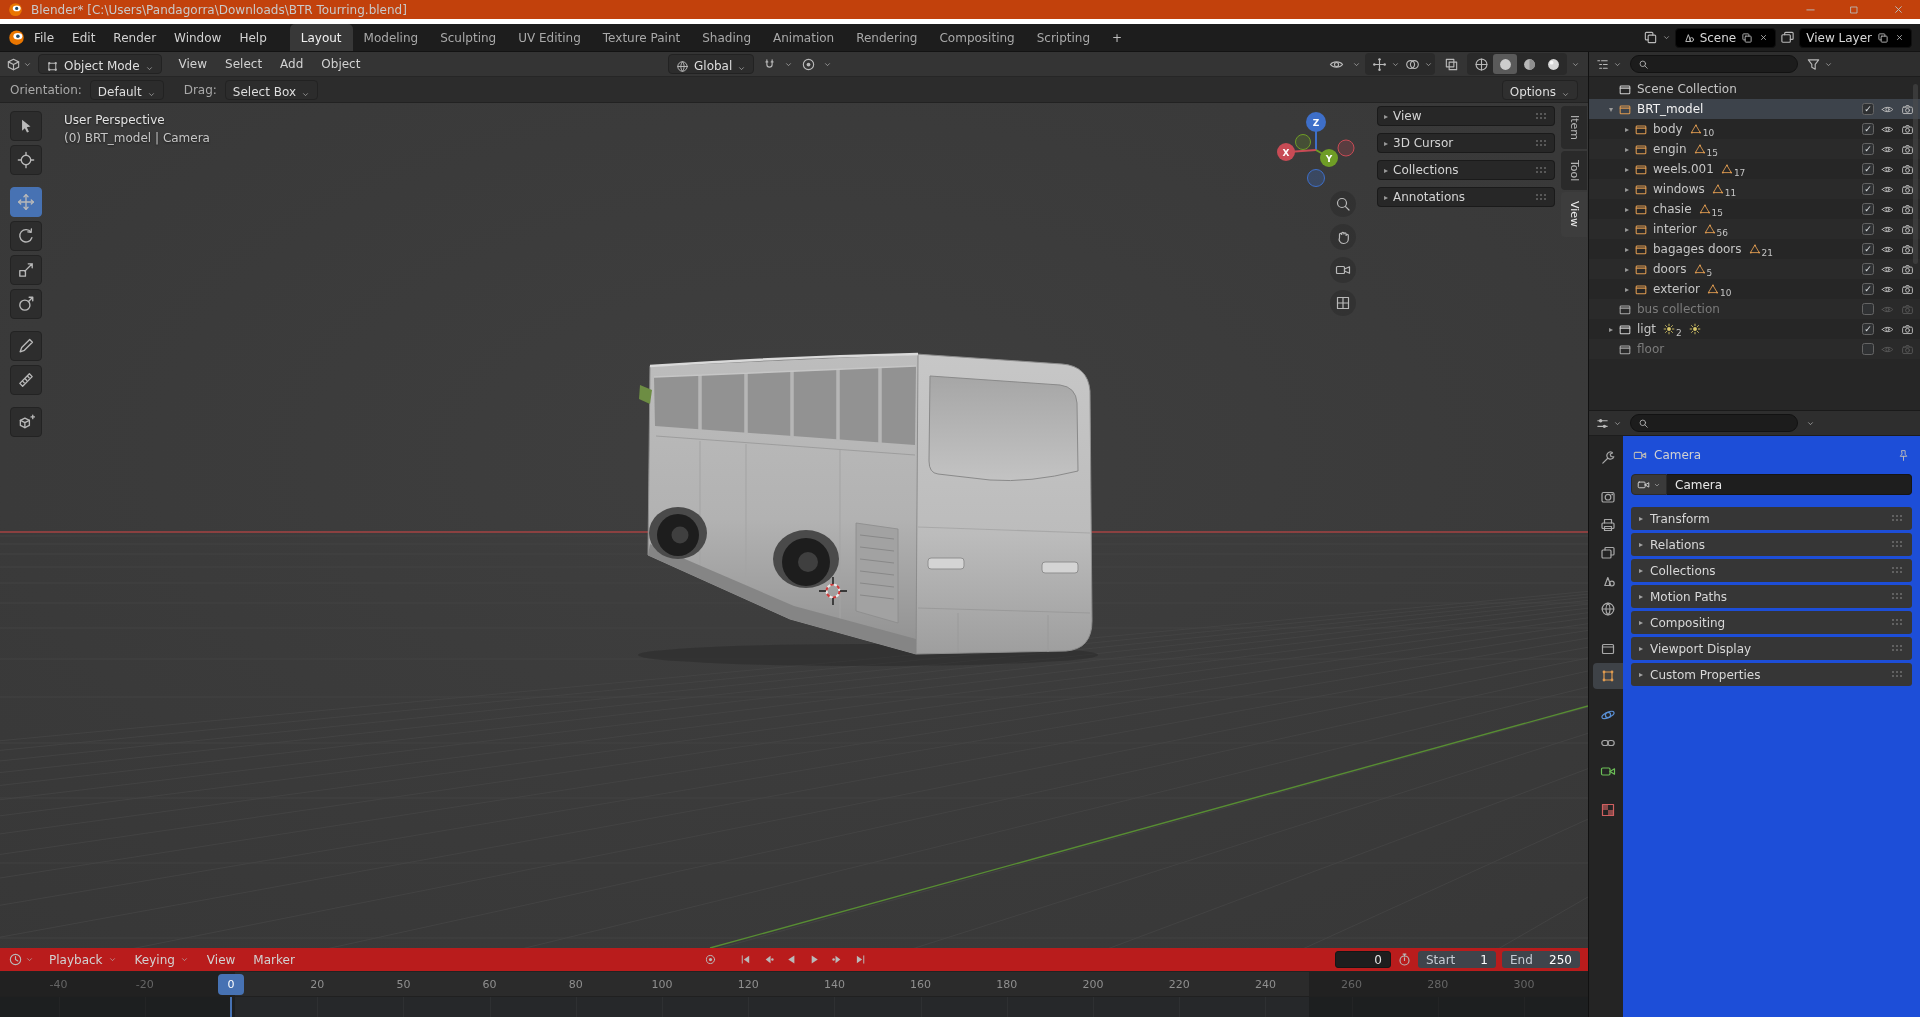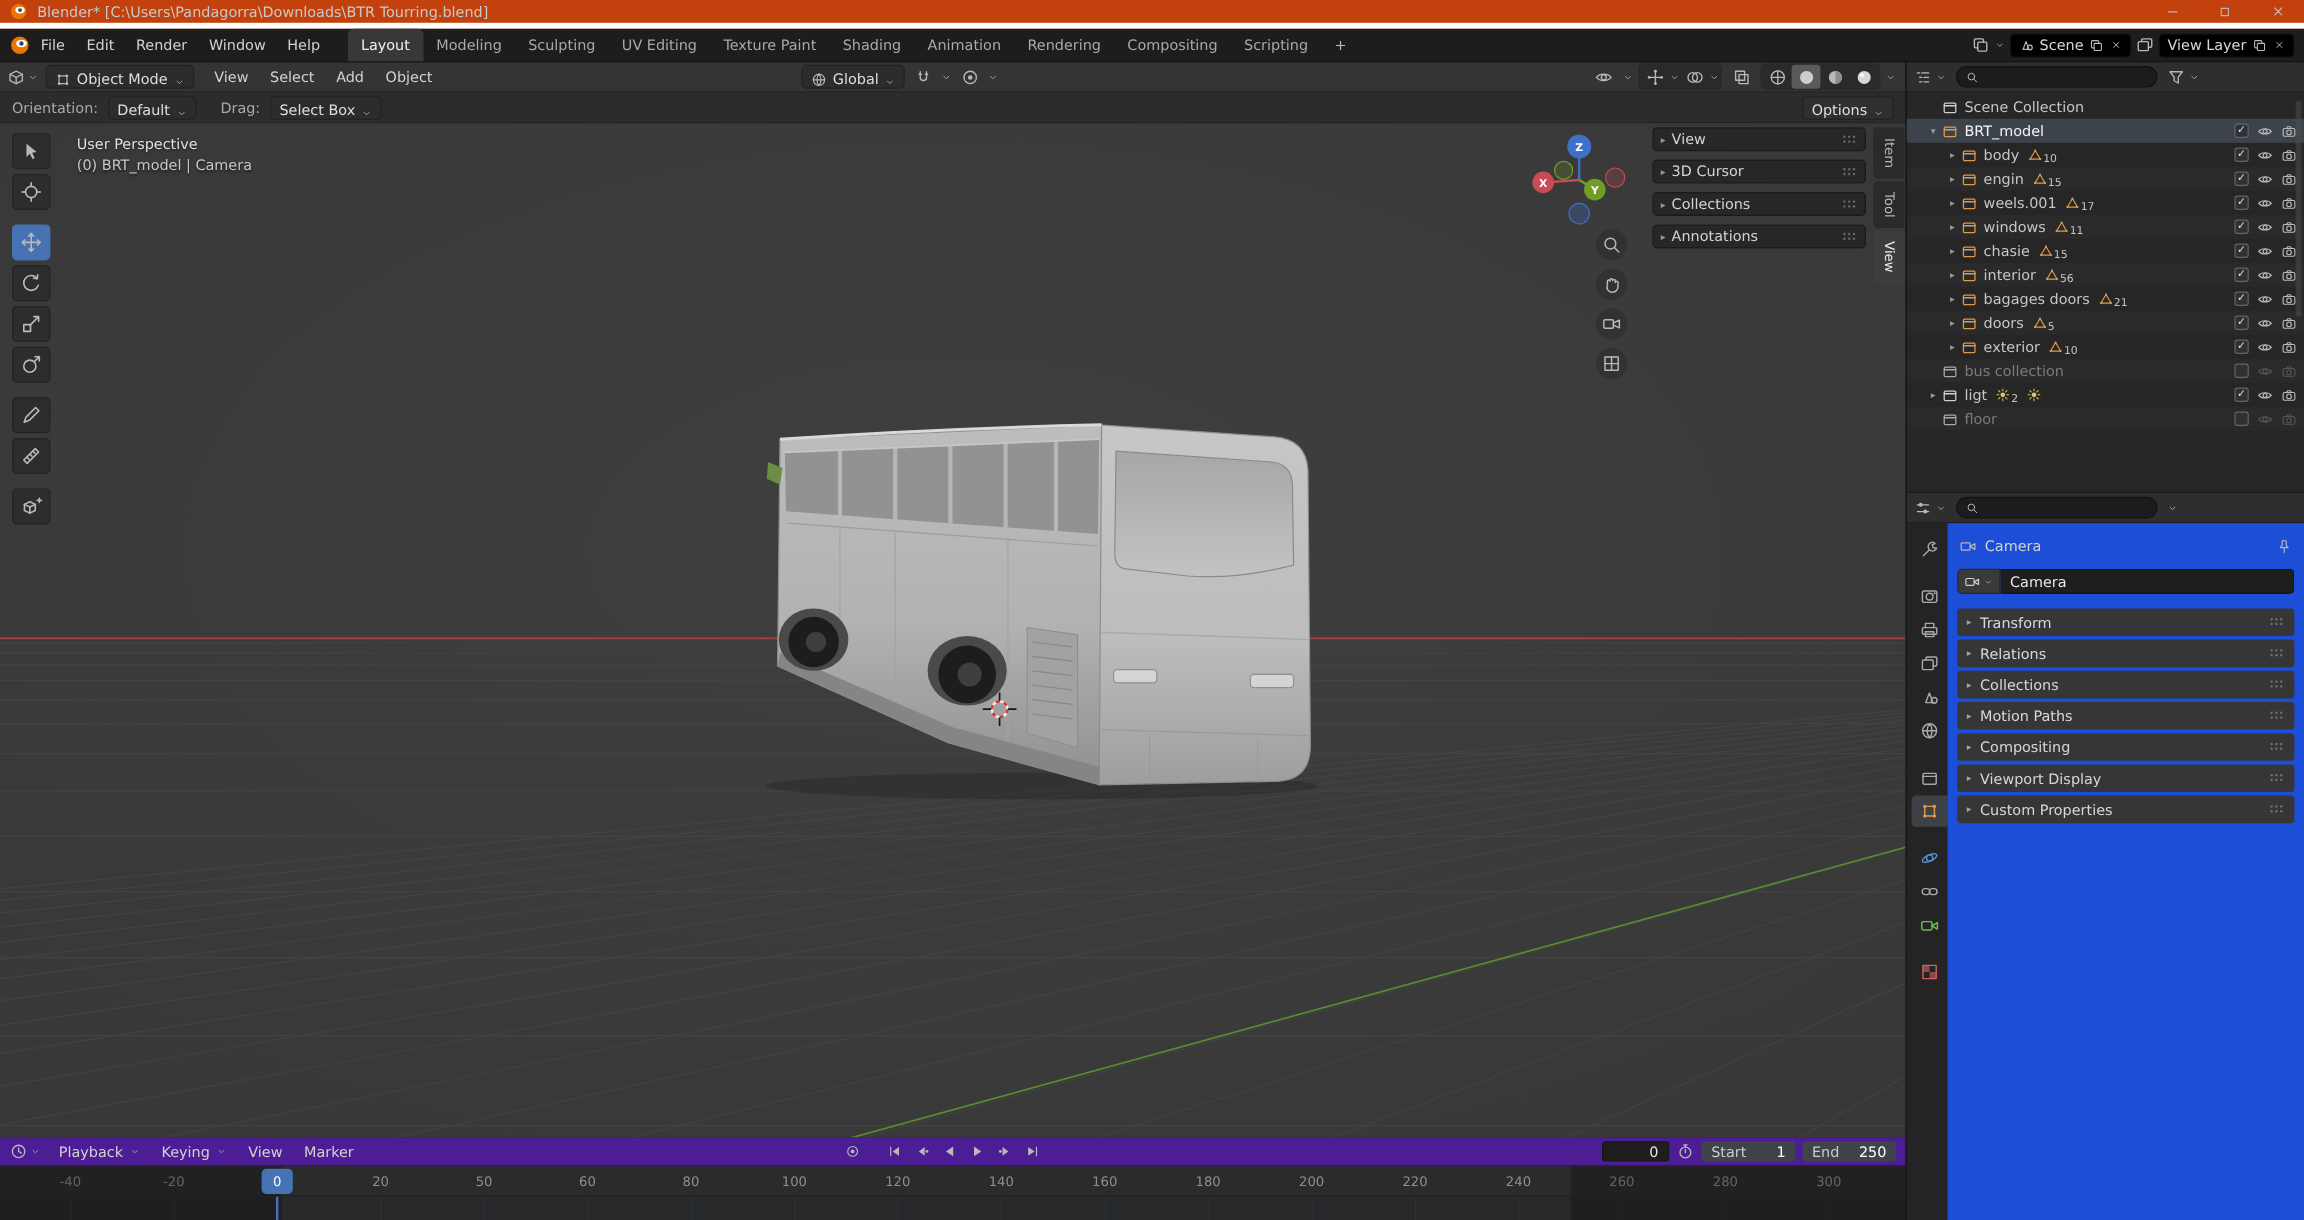--- a/index.html
+++ b/index.html
@@ -63,21 +63,21 @@
   .np-arrow{color:#9a9a9a;font-size:8px}
   #ntabs{position:absolute;left:1561px;top:3px;width:26px;display:flex;flex-direction:column;gap:2px}
   .ntab{writing-mode:vertical-rl;background:#2a2a2a;color:#b5b5b5;border-radius:4px 0 0 4px;
     padding:9px 0;display:flex;align-items:center;justify-content:center;font-size:11px}
   .ntab.active{background:#3d3d3d;color:#ededed}
   .grip{width:12px;height:7px;position:relative;opacity:.5;margin-left:auto}
   .grip::before{content:"";position:absolute;top:0;left:0;width:2px;height:2px;border-radius:50%;background:#aaa;
     box-shadow:4px 0 0 #aaa,8px 0 0 #aaa,0 4px 0 #aaa,4px 4px 0 #aaa,8px 4px 0 #aaa}
   
   .timeline{position:absolute;top:948px;left:0;width:1588px;height:69px;background:#2b2b2b}
-  .tl-header{position:relative;height:24px;background:#4c1d95;border-bottom:1px solid #222;
+  .tl-header{position:relative;height:24px;background:#b91c1c;border-bottom:1px solid #222;
     display:flex;align-items:center;padding:0 8px;gap:2px}
   #transport{position:absolute;left:700px;display:flex;gap:2px;align-items:center}
   .tp-btn{width:21px;height:18px;display:flex;align-items:center;justify-content:center;color:#c6c6c6;border-radius:3px}
   .tp-rec{margin-right:12px}
   .tl-right{margin-left:auto;display:flex;align-items:center;gap:6px}
   .frame-field{width:56px;height:17px;background:#1e1e1e;border:1px solid #161616;border-radius:3px;
     display:flex;align-items:center;justify-content:flex-end;padding:0 8px;color:#e3e3e3}
   .range-field{width:78px;height:17px;background:#3f444b;border-radius:3px;display:flex;align-items:center;
     justify-content:space-between;padding:0 8px;color:#c6ccd4}
   .rf-val{color:#fff}

